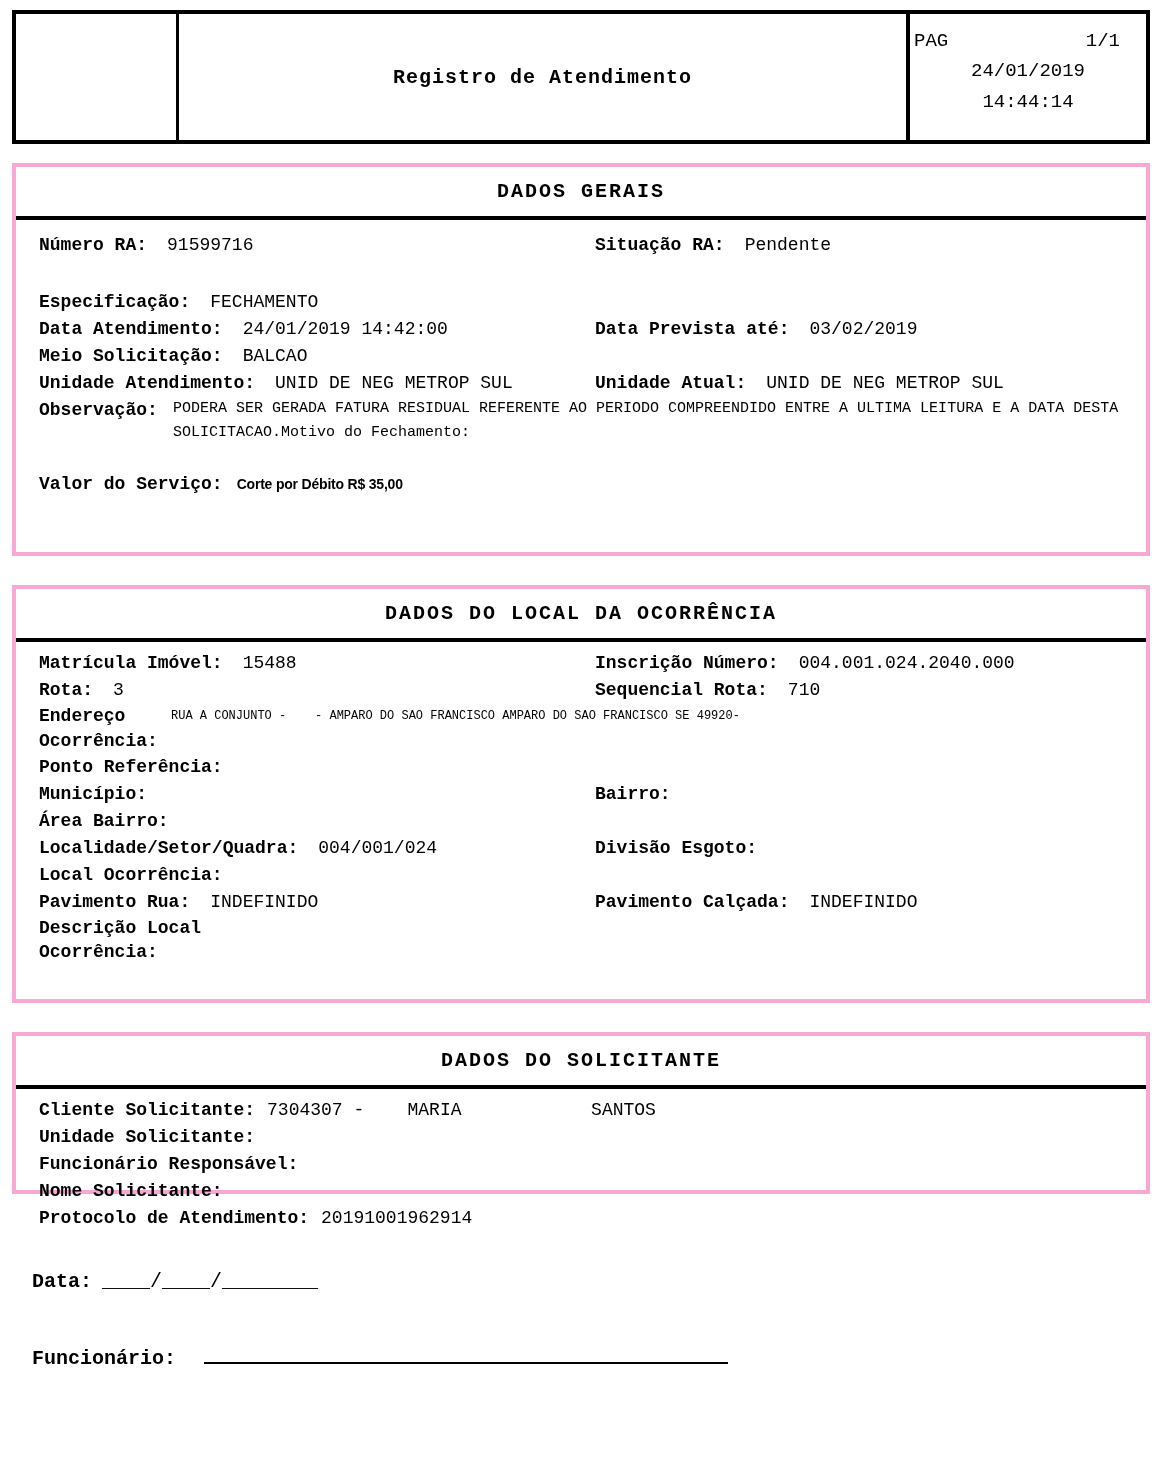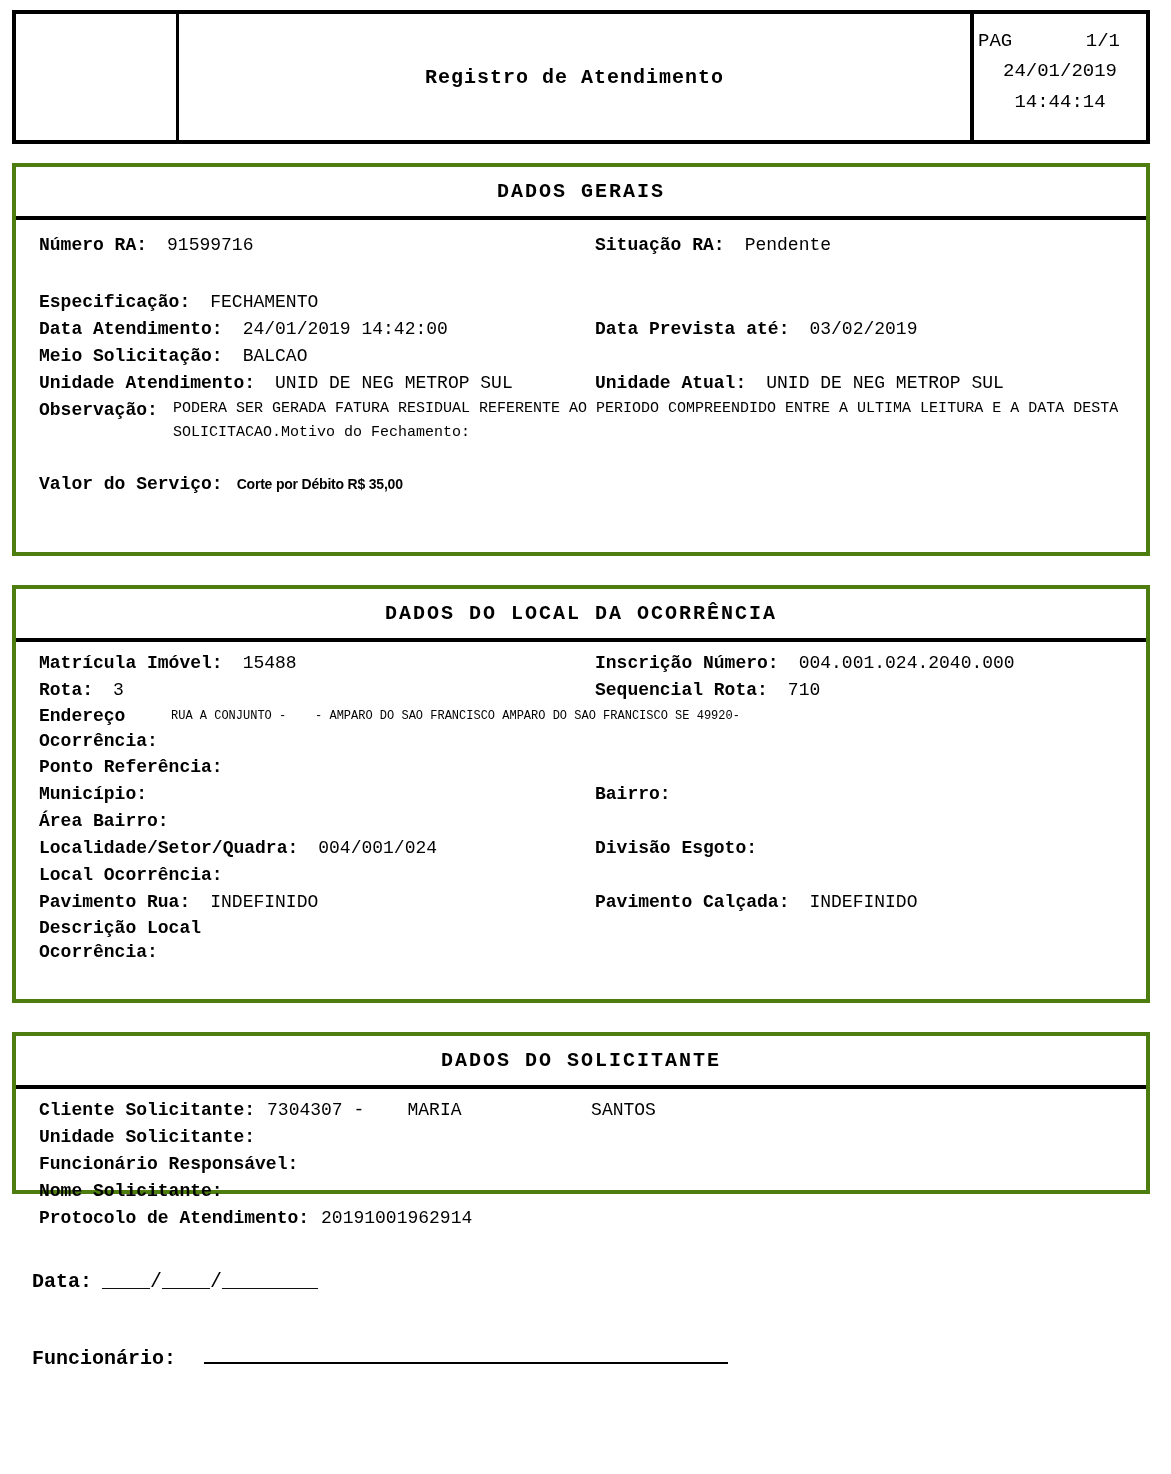--- a/index.html
+++ b/index.html
@@ -16,29 +16,29 @@
     position:absolute;top:10px;left:12px;width:1138px;height:134px;
     border:4px solid #000;box-sizing:border-box;
     display:flex;
   }
   .logo-cell{width:163px;border-right:3px solid #000;box-sizing:border-box;}
   .title-cell{
     flex:1;display:flex;align-items:center;justify-content:center;
     font-weight:bold;font-size:20px;letter-spacing:1px;
   }
   .pag-cell{
-    width:176px;border-left:4px solid #000;box-sizing:border-box;
+    width:240px;border-left:4px solid #000;box-sizing:border-box;
     font-size:19px;padding-top:12px;
   }
   .pag-row1{display:flex;justify-content:space-between;padding:0 26px 0 4px;line-height:30px;}
   .pag-row2,.pag-row3{text-align:center;line-height:31px;}
   
   .section{
     position:absolute;left:12px;width:1138px;
-    border:4px solid #4d7c0f;box-sizing:border-box;background:#fff;
+    border:4px solid #f9a8d4;box-sizing:border-box;background:#fff;
   }
   .sec-title{
     height:53px;line-height:49px;border-bottom:4px solid #000;box-sizing:border-box;
     text-align:center;font-weight:bold;font-size:20px;letter-spacing:2px;
   }
   .sec-body{padding:12px 6px 0 23px;font-size:18px;}
   .row{display:flex;line-height:27px;min-height:27px;}
   .cell-l{width:556px;white-space:pre;}
   .cell-r{flex:1;white-space:pre;}
   .lab{font-weight:bold;white-space:pre;}

